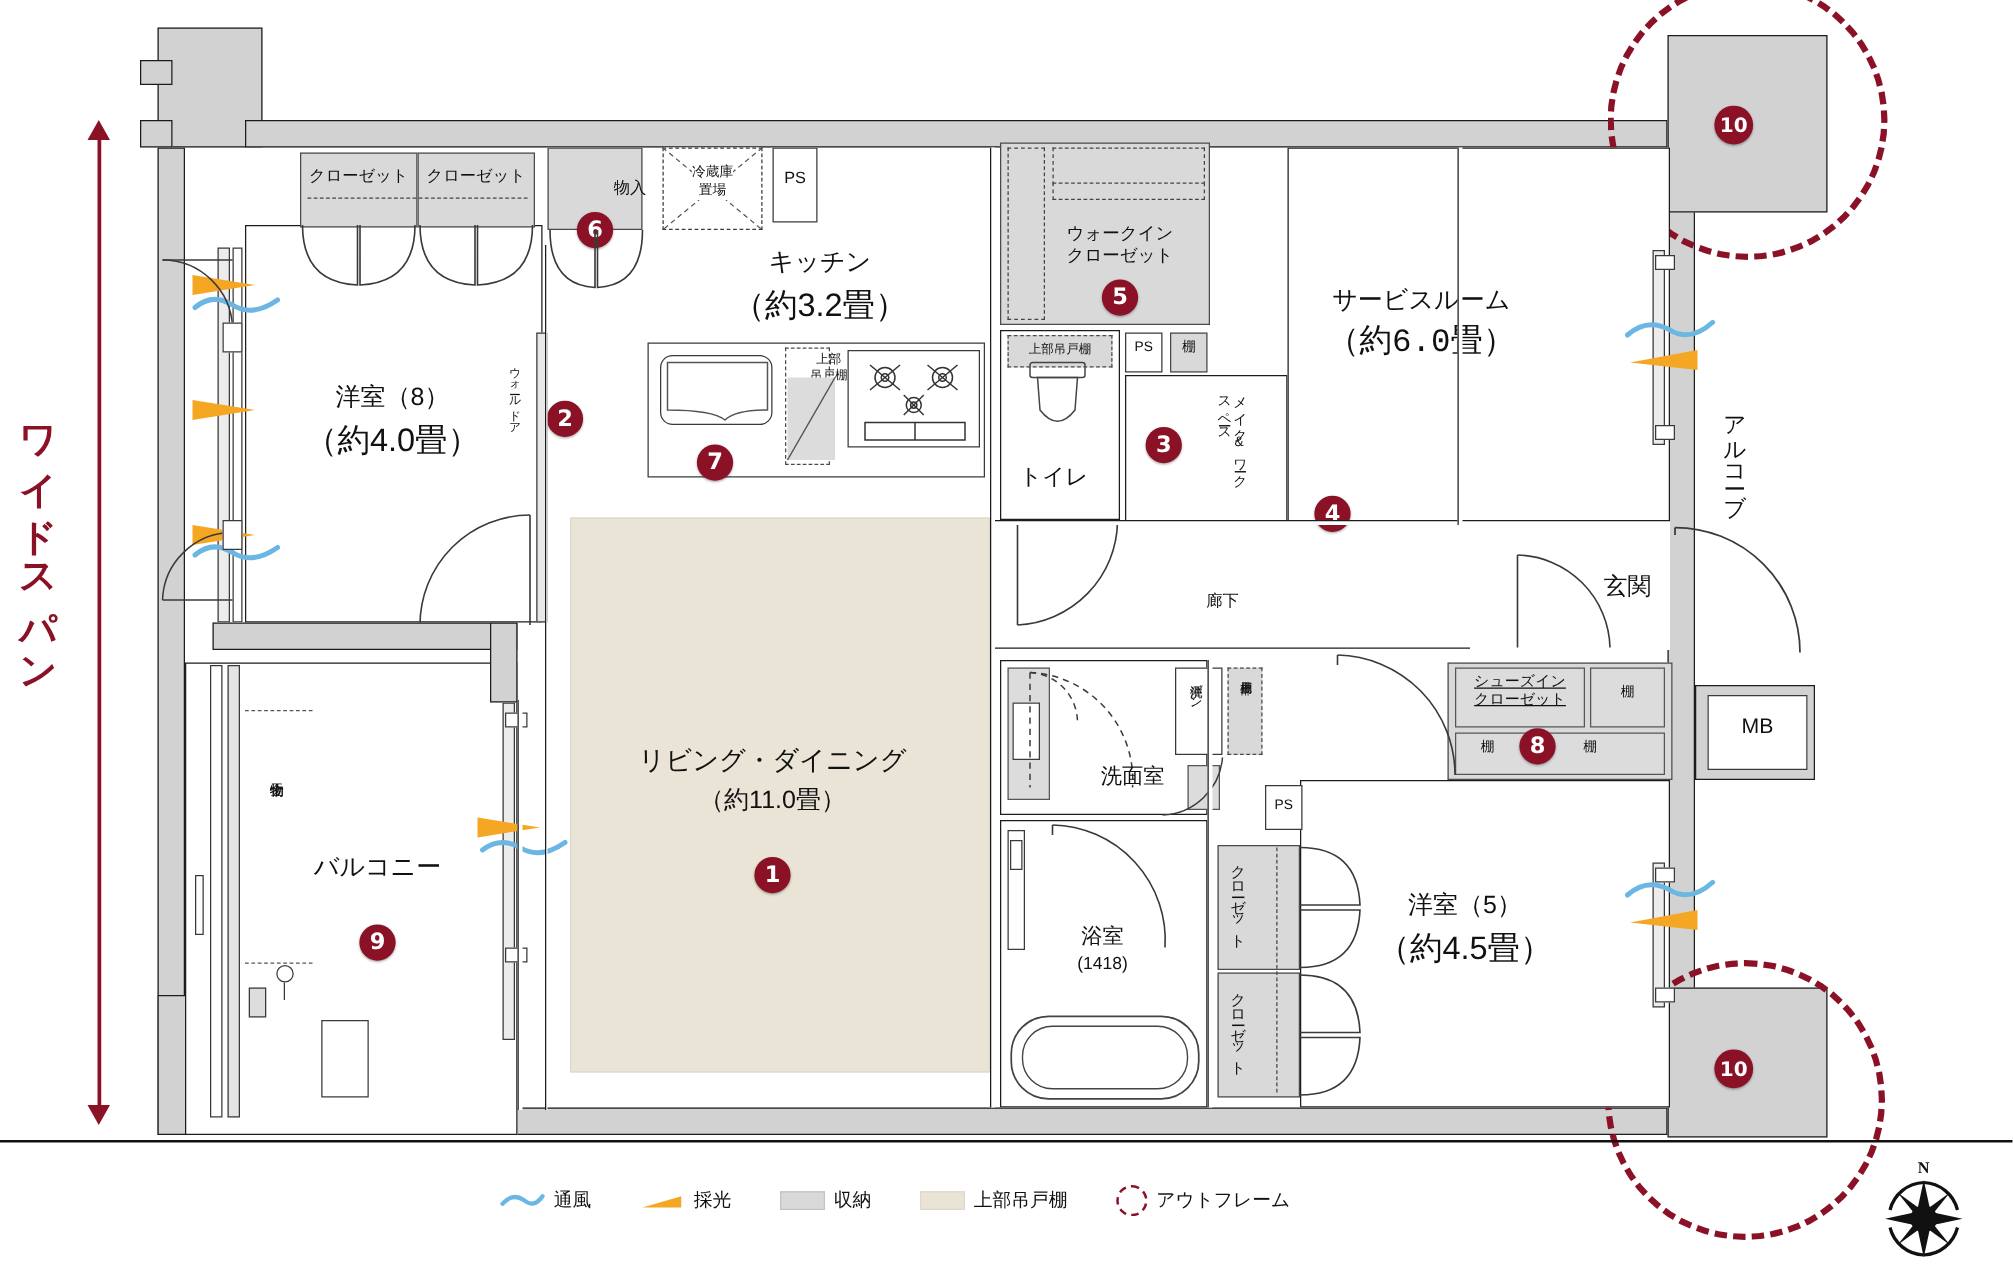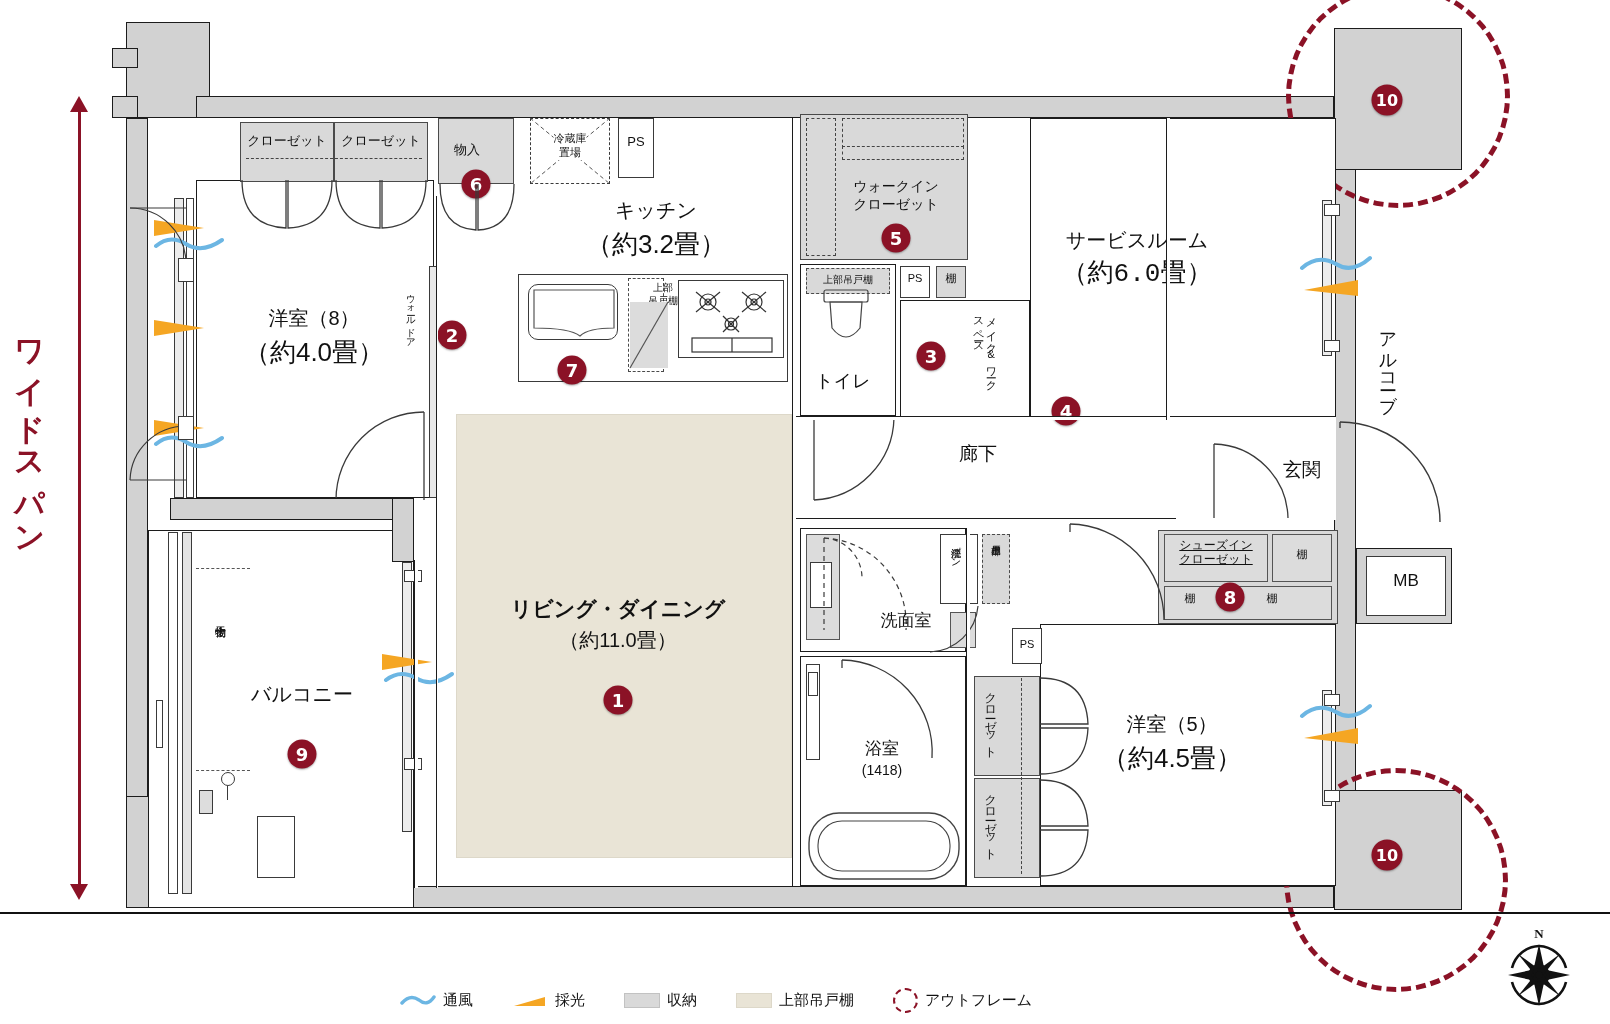--- a/index.html
+++ b/index.html
@@ -49,21 +49,21 @@
   .wsarrow.up{border-bottom:16px solid #8b1226;}
   .wsarrow.dn{border-top:16px solid #8b1226;}
   .wstext{position:absolute;writing-mode:vertical-rl;text-orientation:upright;
     color:#8b1226;font-size:30px;font-weight:700;letter-spacing:3px;line-height:1.05;}
 
   
   .outframe{position:absolute;border:5px dashed #8b1226;border-radius:50%;}
 
   
   .legend{position:absolute;display:flex;align-items:center;gap:9px;}
-  .legend .item{display:flex;align-items:center;gap:7px;margin-right:30px;margin-top:40px;}
+  .legend .item{display:flex;align-items:center;gap:7px;margin-right:30px;}
   .legend .txt{font-size:15px;color:#111;}
   .sw-store{width:34px;height:13px;background:#d9d9d9;border:1px solid #c2c2c2;}
   .sw-heat{width:34px;height:13px;background:#e9e4d6;border:1px solid #ddd8c9;}
   .sw-out{width:21px;height:21px;border:2.5px dashed #8b1226;border-radius:50%;}
 
   
   .topbar{position:absolute;left:0;top:912px;width:1610px;height:2px;background:#111;}
 </style>
 </head>
 <body>
@@ -125,21 +125,21 @@
   <div class="dash" style="left:246px;top:158px;width:176px;height:0;border-width:0;border-top:1.1px dashed #444;"></div>
 
   <svg class="abs" style="left:240px;top:180px;width:190px;height:52px;" viewBox="0 0 190 52">
     <path d="M2,0 Q2,46 46,48 L46,0" fill="none" stroke="#3a3a3a" stroke-width="1.3"></path>
     <path d="M92,0 Q92,46 48,48 L48,0" fill="none" stroke="#3a3a3a" stroke-width="1.3"></path>
     <path d="M96,0 Q96,46 140,48 L140,0" fill="none" stroke="#3a3a3a" stroke-width="1.3"></path>
     <path d="M186,0 Q186,46 142,48 L142,0" fill="none" stroke="#3a3a3a" stroke-width="1.3"></path>
   </svg>
 
   <div class="store" style="left:438px;top:118px;width:76px;height:66px;"></div>
-  <div class="lbl c sm" style="left:467px;top:142px;">物入</div>
+  <div class="lbl c sm" style="left:504px;top:142px;">物入</div>
   <div class="badge" style="left:476px;top:184px;">6</div>
   <svg class="abs" style="left:438px;top:184px;width:78px;height:50px;" viewBox="0 0 78 50">
     <path d="M2,0 Q2,44 38,46 L38,0" fill="none" stroke="#3a3a3a" stroke-width="1.3"></path>
     <path d="M76,0 Q76,44 40,46 L40,0" fill="none" stroke="#3a3a3a" stroke-width="1.3"></path>
   </svg>
   <div class="lbl c rm-name" style="left:314px;top:306px;">洋室（8）</div>
   <div class="lbl c rm-sub" style="left:314px;top:336px;">（約4.0畳）</div>
 
   <div class="thin" style="left:429px;top:266px;width:9px;height:232px;background:#e8e8e8;"></div>
   <div class="vert xxs" style="left:406px;top:288px;">ウォールドア</div>
@@ -185,21 +185,21 @@
   <svg class="abs" style="left:378px;top:648px;width:70px;height:34px;" viewBox="0 0 70 34">
     <path d="M4,6 L54,14 L4,22 Z" fill="#f5a623"></path>
   </svg>
   <svg class="abs" style="left:380px;top:668px;width:80px;height:26px;" viewBox="0 0 80 26">
     <path d="M6,12 Q20,1 36,10 Q52,20 72,6" fill="none" stroke="#6cb6e3" stroke-width="4" stroke-linecap="round"></path>
   </svg>
   <div class="thin" style="left:404px;top:570px;width:18px;height:12px;"></div>
   <div class="thin" style="left:404px;top:758px;width:18px;height:12px;"></div>
 
   <div class="heatfloor" style="left:456px;top:414px;width:336px;height:444px;"></div>
-  <div class="lbl c rm-name" style="left:618px;top:596px;font-size:21px;font-weight:bold;">リビング・ダイニング</div>
+  <div class="lbl c rm-name" style="left:618px;top:596px;font-size:21px;">リビング・ダイニング</div>
   <div class="lbl c rm-sub" style="left:618px;top:628px;font-size:20px;">（約11.0畳）</div>
   <div class="badge" style="left:618px;top:700px;">1</div>
   <div class="thin" style="left:414px;top:498px;width:44px;height:390px;border:0;background:transparent;"></div>
   <div class="room" style="left:414px;top:560px;width:4px;height:328px;border-width:0;border-left:1.6px solid #1c1c1c;"></div>
   <div class="room" style="left:436px;top:196px;width:2px;height:692px;border-width:0;border-left:1.6px solid #1c1c1c;"></div>
 
   <div class="lbl c rm-name" style="left:656px;top:198px;">キッチン</div>
   <div class="lbl c rm-sub" style="left:656px;top:228px;">（約3.2畳）</div>
 
   <div class="thin" style="left:530px;top:118px;width:80px;height:66px;border-style:dashed;"></div>
@@ -287,21 +287,21 @@
   <div class="thin" style="left:1324px;top:340px;width:16px;height:12px;"></div>
   <svg class="abs" style="left:1296px;top:252px;width:80px;height:26px;" viewBox="0 0 80 26">
     <path d="M6,16 Q22,2 40,12 Q56,22 74,6" fill="none" stroke="#6cb6e3" stroke-width="4" stroke-linecap="round"></path>
   </svg>
   <svg class="abs" style="left:1300px;top:272px;width:74px;height:34px;" viewBox="0 0 74 34">
     <path d="M4,18 L58,8 L58,24 Z" fill="#f5a623"></path>
   </svg>
 
   <div class="vert rm-name" style="left:1378px;top:320px;font-size:18px;">アルコーブ</div>
 
-  <div class="lbl c rm-name" style="left:978px;top:442px;font-size:19px;">廊下</div>
+  <div class="lbl c rm-name" style="left:978px;top:473px;font-size:13px;">廊下</div>
   <div class="room" style="left:796px;top:416px;width:540px;height:4px;border-width:0;border-top:1.6px solid #1c1c1c;"></div>
   <div class="room" style="left:796px;top:518px;width:380px;height:4px;border-width:0;border-top:1.6px solid #1c1c1c;"></div>
 
   <div class="room" style="left:1176px;top:420px;width:160px;height:100px;border-width:0;"></div>
   <div class="lbl c rm-name" style="left:1302px;top:458px;font-size:19px;">玄関</div>
   <svg class="abs" style="left:1210px;top:440px;width:80px;height:80px;" viewBox="0 0 80 80">
     <path d="M78,78 A76,76 0 0,0 4,4" fill="none" stroke="#3a3a3a" stroke-width="1.3"></path>
     <line x1="4" y1="4" x2="4" y2="78" stroke="#3a3a3a" stroke-width="1.3"></line>
   </svg>
   <svg class="abs" style="left:1336px;top:420px;width:110px;height:104px;" viewBox="0 0 110 104">

